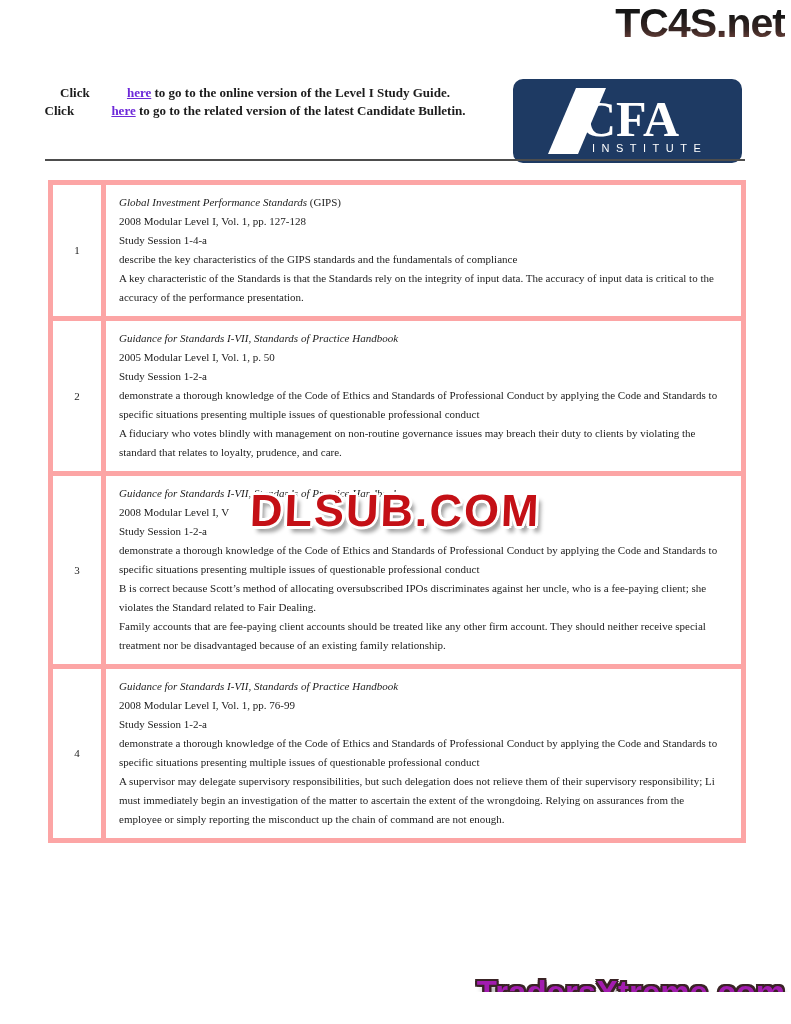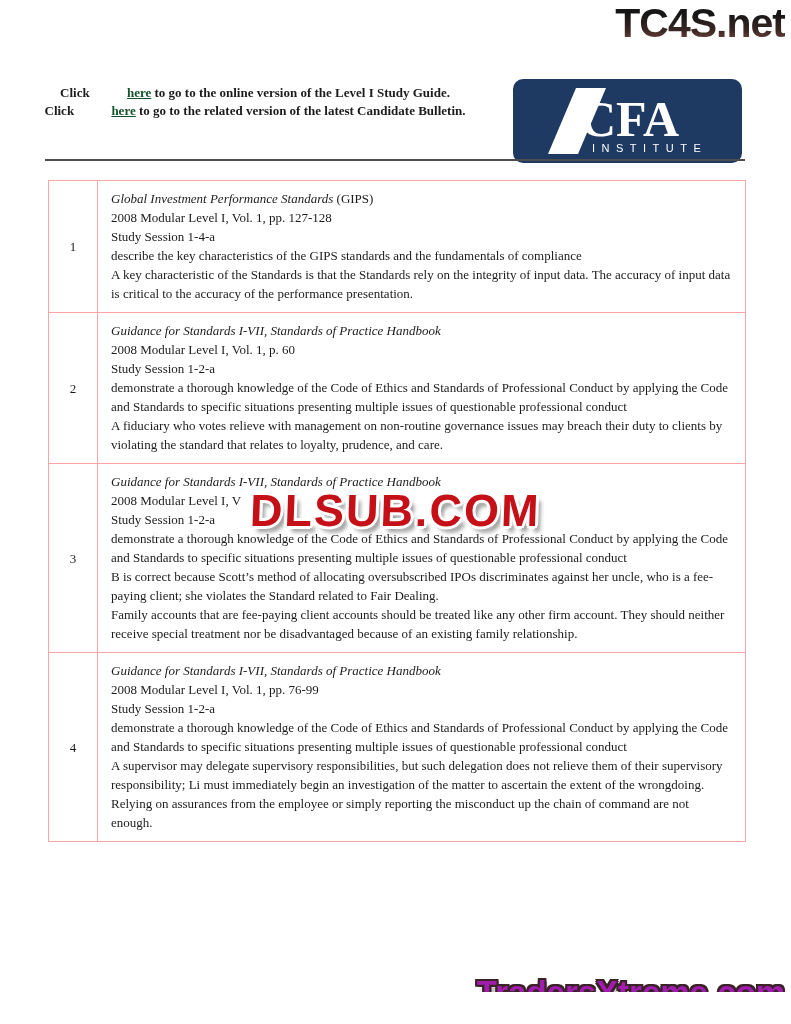--- a/index.html
+++ b/index.html
@@ -4,37 +4,37 @@
 <style>
   html,body{margin:0;padding:0;background:#ffffff;}
   .page{position:relative;width:791px;height:992px;background:#ffffff;overflow:hidden;
         font-family:"Liberation Serif",serif;color:#1c1c1c;}
 
   
   .doc-title{position:absolute;top:40px;left:20px;width:470px;text-align:center;
              font-size:21px;font-weight:bold;letter-spacing:.2px;}
   .click-links{position:absolute;top:84px;left:20px;width:470px;text-align:center;
                font-size:13px;font-weight:bold;line-height:18px;}
-  .click-links a{color:#14532d;text-decoration:underline;cursor:pointer;margin-left:34px;}
+  .click-links a{color:#6d28d9;text-decoration:underline;cursor:pointer;margin-left:34px;}
 
   
   .tc4s{position:absolute;top:0px;right:6px;font-family:"Liberation Sans",sans-serif;
         font-weight:bold;font-size:41px;letter-spacing:-1px;
         background:linear-gradient(180deg,#161616 30%,#3a2724 65%,#8a5148 95%);
         -webkit-background-clip:text;background-clip:text;color:transparent;}
 
   
   .cfa-logo{position:absolute;top:78px;right:48px;width:231px;height:86px;}
 
   
   .rule{position:absolute;top:159px;left:45px;width:700px;border-top:2px solid #4d4d4d;}
 
   
   .answer-table{position:absolute;top:180px;left:48px;width:698px;border-collapse:collapse;}
-  .answer-table td{border:1px solid #fca5a5;font-size:13px;line-height:19px;}
+  .answer-table td{border:5px solid #fca5a5;font-size:11px;line-height:19px;}
   .answer-table td.num{width:46px;text-align:center;vertical-align:middle;}
   .answer-table td.content{padding:8px 12px 9px 13px;vertical-align:top;}
   .ital{font-style:italic;}
   .line{margin:0;}
 
   
   .dlsub{position:absolute;top:485px;left:250px;font-family:"Liberation Sans",sans-serif;
          font-weight:bold;font-size:45px;letter-spacing:2px;color:#c41016;
          transform:skewX(-2deg);
          text-shadow:
@@ -87,24 +87,24 @@
         <div class="line">2008 Modular Level I, Vol. 1, pp. 127-128</div>
         <div class="line">Study Session 1-4-a</div>
         <div class="line">describe the key characteristics of the GIPS standards and the fundamentals of compliance</div>
         <div class="line">A key characteristic of the Standards is that the Standards rely on the integrity of input data. The accuracy of input data is critical to the accuracy of the performance presentation.</div>
       </td>
     </tr>
     <tr>
       <td class="num">2</td>
       <td class="content">
         <div class="line"><span class="ital">Guidance for Standards I-VII, Standards of Practice Handbook</span><span></span></div>
-        <div class="line">2008 Modular Level I, Vol. 1, p. 60</div>
+        <div class="line">2005 Modular Level I, Vol. 1, p. 50</div>
         <div class="line">Study Session 1-2-a</div>
         <div class="line">demonstrate a thorough knowledge of the Code of Ethics and Standards of Professional Conduct by applying the Code and Standards to specific situations presenting multiple issues of questionable professional conduct</div>
-        <div class="line">A fiduciary who votes relieve with management on non-routine governance issues may breach their duty to clients by violating the standard that relates to loyalty, prudence, and care.</div>
+        <div class="line">A fiduciary who votes blindly with management on non-routine governance issues may breach their duty to clients by violating the standard that relates to loyalty, prudence, and care.</div>
       </td>
     </tr>
     <tr>
       <td class="num">3</td>
       <td class="content">
         <div class="line"><span class="ital">Guidance for Standards I-VII, Standards of Practice Handbook</span><span></span></div>
         <div class="line">2008 Modular Level I, V</div>
         <div class="line">Study Session 1-2-a</div>
         <div class="line">demonstrate a thorough knowledge of the Code of Ethics and Standards of Professional Conduct by applying the Code and Standards to specific situations presenting multiple issues of questionable professional conduct</div>
         <div class="line">B is correct because Scott’s method of allocating oversubscribed IPOs discriminates against her uncle, who is a fee-paying client; she violates the Standard related to Fair Dealing.</div>

